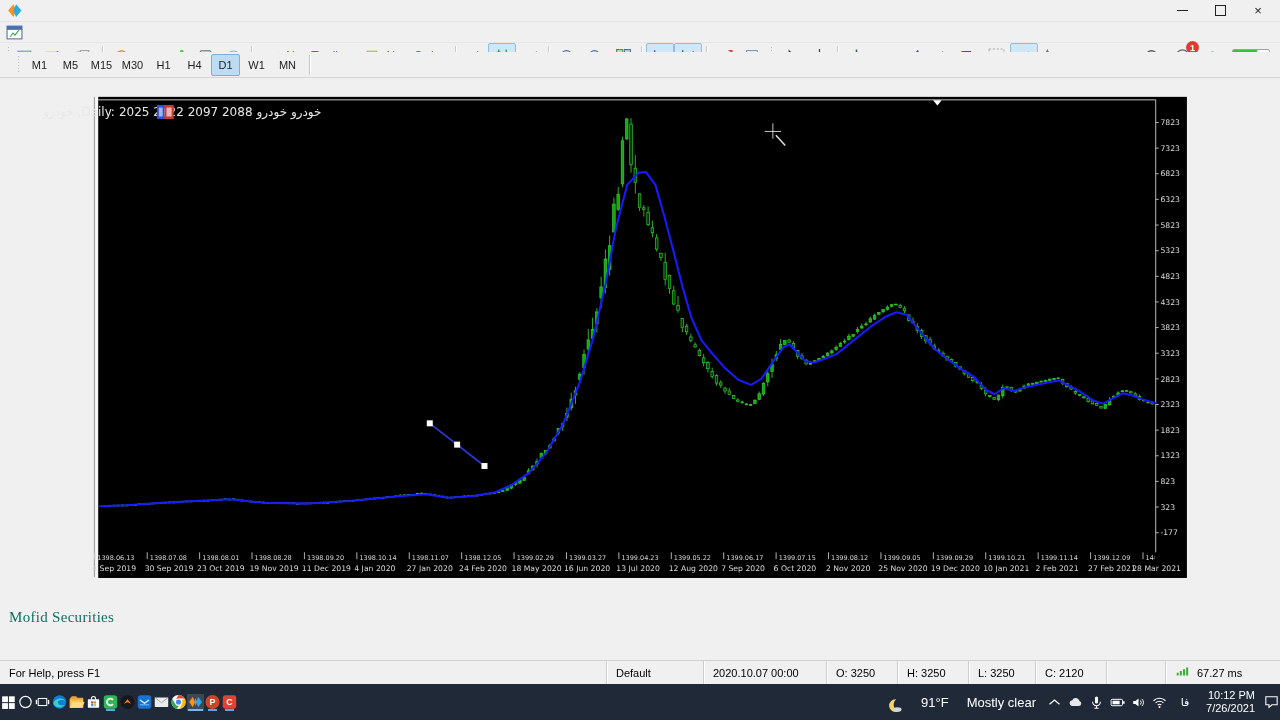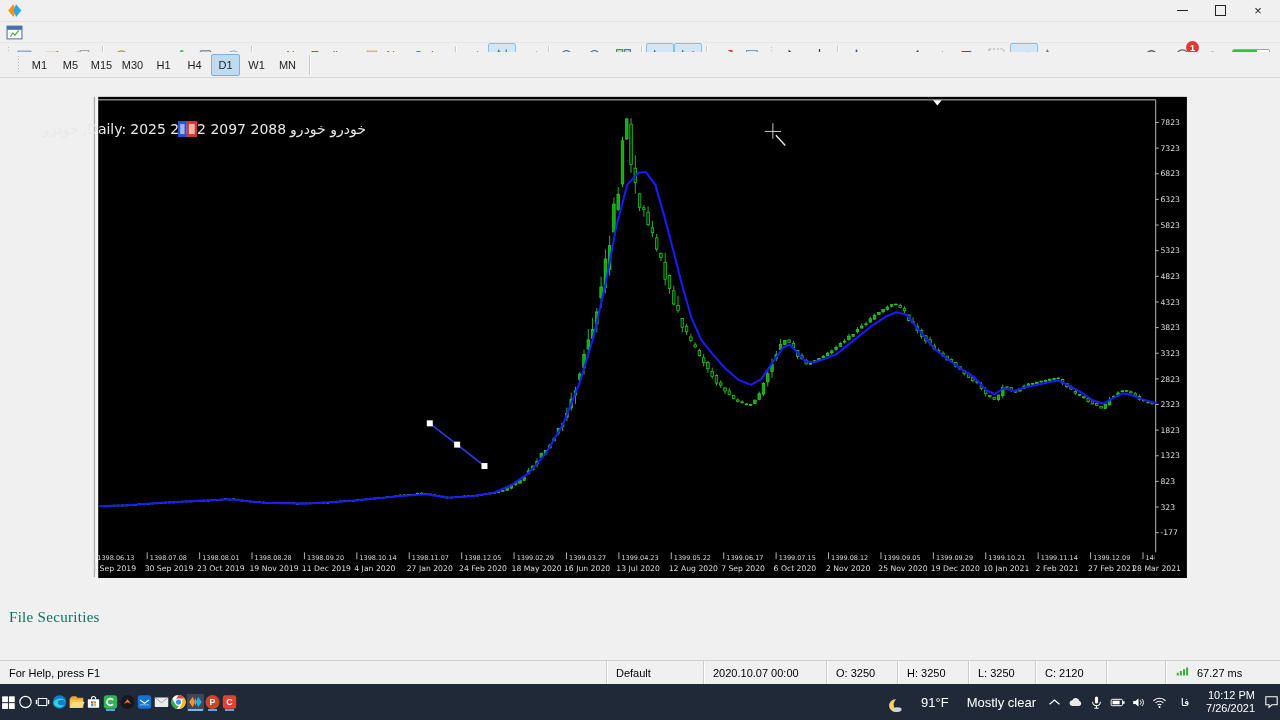--- a/index.html
+++ b/index.html
@@ -32,21 +32,21 @@
   .connbar{width:36px;height:13px;border:1px solid #9aa3ab;background:#fff;border-radius:2px;overflow:hidden;margin-left:4px;}
   .connbar i{display:block;width:68%;height:100%;background:#35c435;}
   
   .tfbar{top:52px;height:26px;background:#f0f0f0;display:flex;align-items:center;padding-left:14px;border-bottom:1px solid #d6d6d6;}
   .tfbtn{min-width:27px;height:20px;display:flex;align-items:center;justify-content:center;font-size:11px;color:#222;border:1px solid transparent;border-radius:2px;margin:0 1px;}
   .tfbtn.active{background:#bcdcf4;border-color:#7cb0d8;}
   .tfsep{width:1px;height:20px;background:#c9c9c9;margin-left:6px;box-shadow:1px 0 0 #fff;}
   
   .chartarea{top:96px;height:564px;background:#f0f0f0;}
   .chartarea svg{position:absolute;left:0;top:0;}
-  .chart-header{position:absolute;left:9px;top:25px;display:flex;gap:4px;color:#e8e8e8;font-size:14px;font-family:"DejaVu Sans",sans-serif;}
+  .chart-header{position:absolute;left:9px;top:9px;display:flex;gap:4px;color:#e8e8e8;font-size:12px;font-family:"DejaVu Sans",sans-serif;}
   .chart-header .hicon{width:13px;height:11px;}
   .chart-header span{unicode-bidi:isolate;}
   .watermark{position:absolute;left:9px;top:513px;font-family:"Liberation Serif",serif;font-size:15px;color:#0e7060;letter-spacing:.3px;}
   
   .statusbar{top:660px;height:24px;background:#f0f0f0;border-top:1px solid #d0d0d0;display:flex;align-items:stretch;font-size:11px;color:#000;}
   .cell{display:flex;align-items:center;padding:0 9px;border-left:1px solid #cdcdcd;box-shadow:inset 1px 0 0 #fff;white-space:nowrap;}
   .cell.first{border-left:none;box-shadow:none;flex:1;}
   .cell.lat{margin-left:auto;gap:5px;min-width:96px;}
   .cell.lat svg{width:14px;height:14px;}
   
@@ -1056,21 +1056,21 @@
           <rect x="6" y="0" width="7" height="11" fill="#c83a3a"></rect>
           <rect x="1.5" y="2" width="3" height="7" fill="#9db8f0"></rect>
           <rect x="7.5" y="2" width="4" height="7" fill="#f0b5a8"></rect>
         </svg>
       </span>
     <span class="fa" dir="rtl">خودرو</span>
       <span dir="ltr">,Daily:</span>
     <span dir="ltr">2025 2022 2097 2088</span>
     <span class="fa" dir="rtl">خودرو خودرو</span>
   </div>
-  <div class="watermark">File Securities</div>
+  <div class="watermark">Mofid Securities</div>
 </div>
 
 <div class="row statusbar">
   <span class="cell first">For Help, press F1</span>
   <span class="cell" style="min-width:78px">Default</span>
   <span class="cell" style="min-width:104px">2020.10.07 00:00</span>
   <span class="cell" style="min-width:52px">O: 3250</span>
   <span class="cell" style="min-width:52px">H: 3250</span>
   <span class="cell" style="min-width:48px">L: 3250</span>
   <span class="cell" style="min-width:52px">C: 2120</span>

